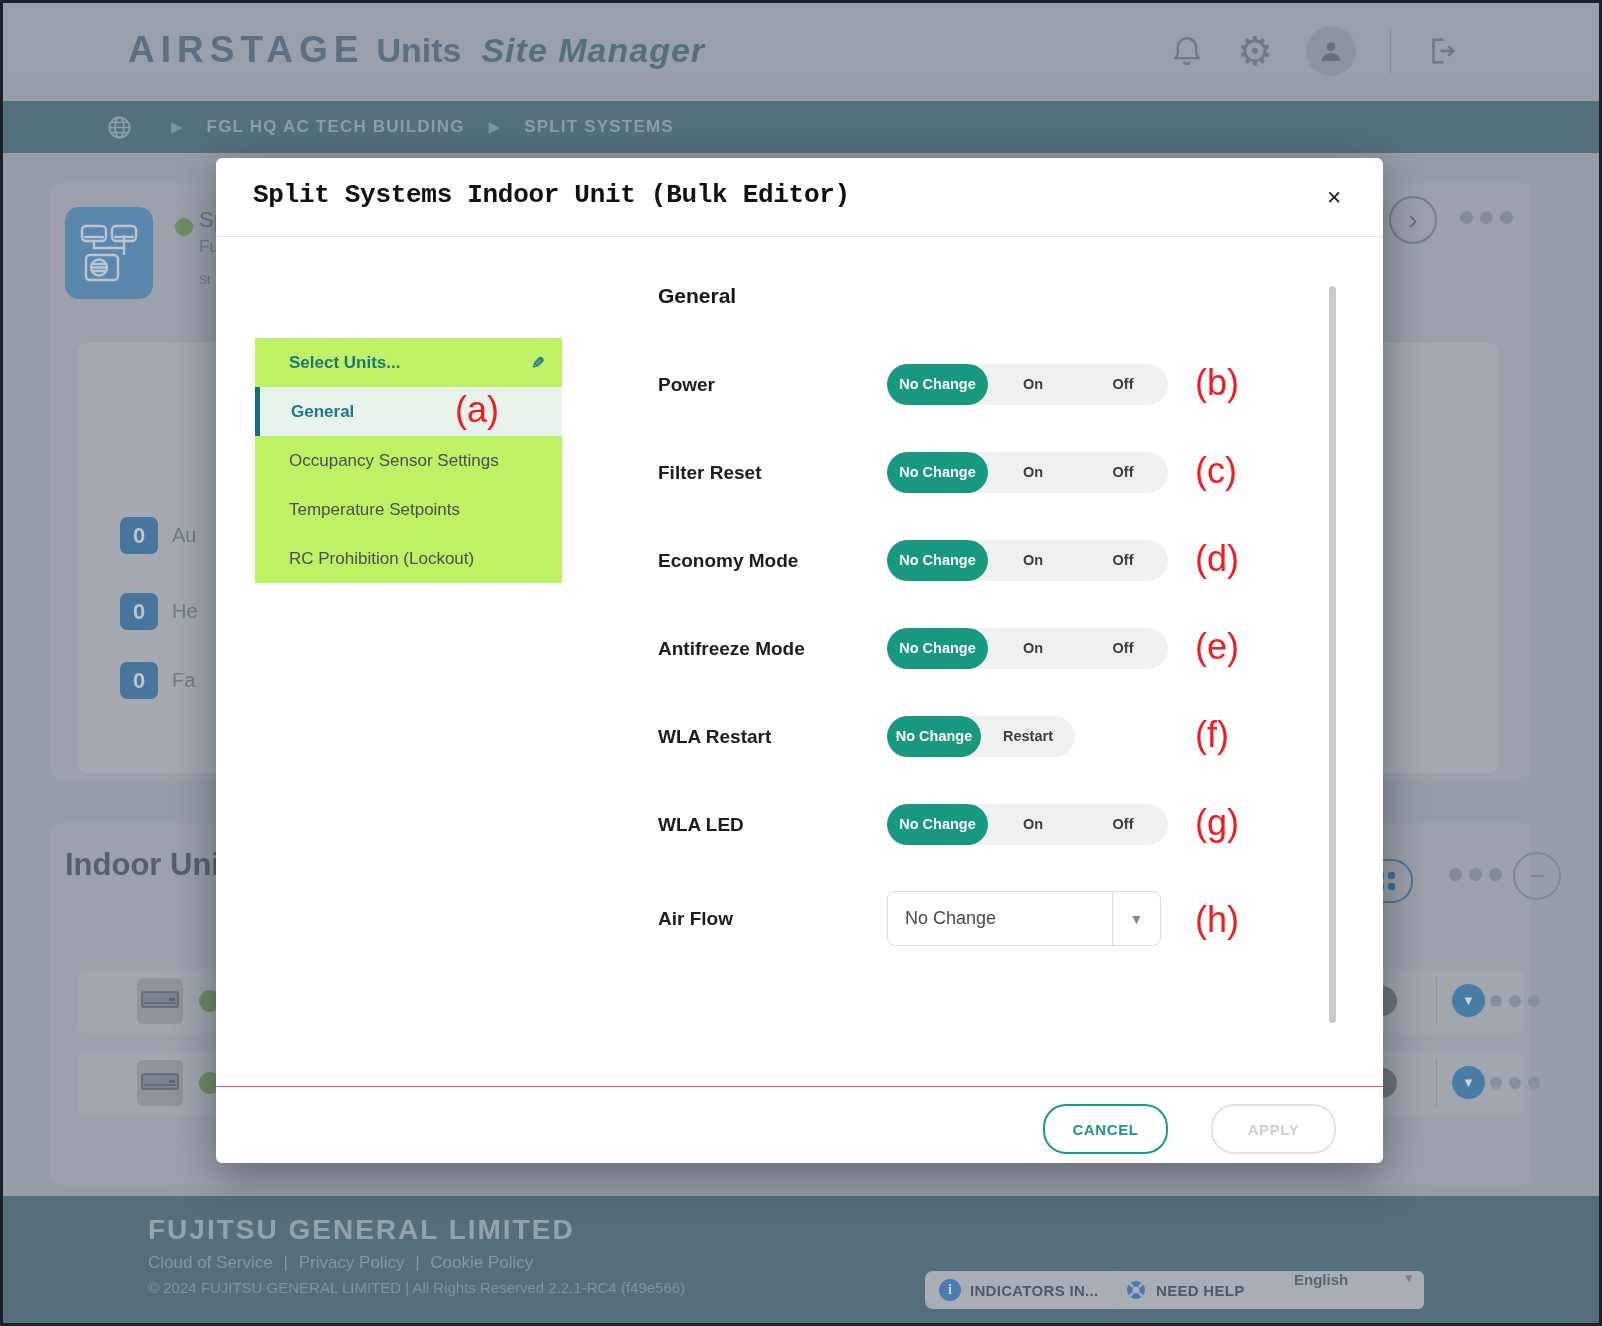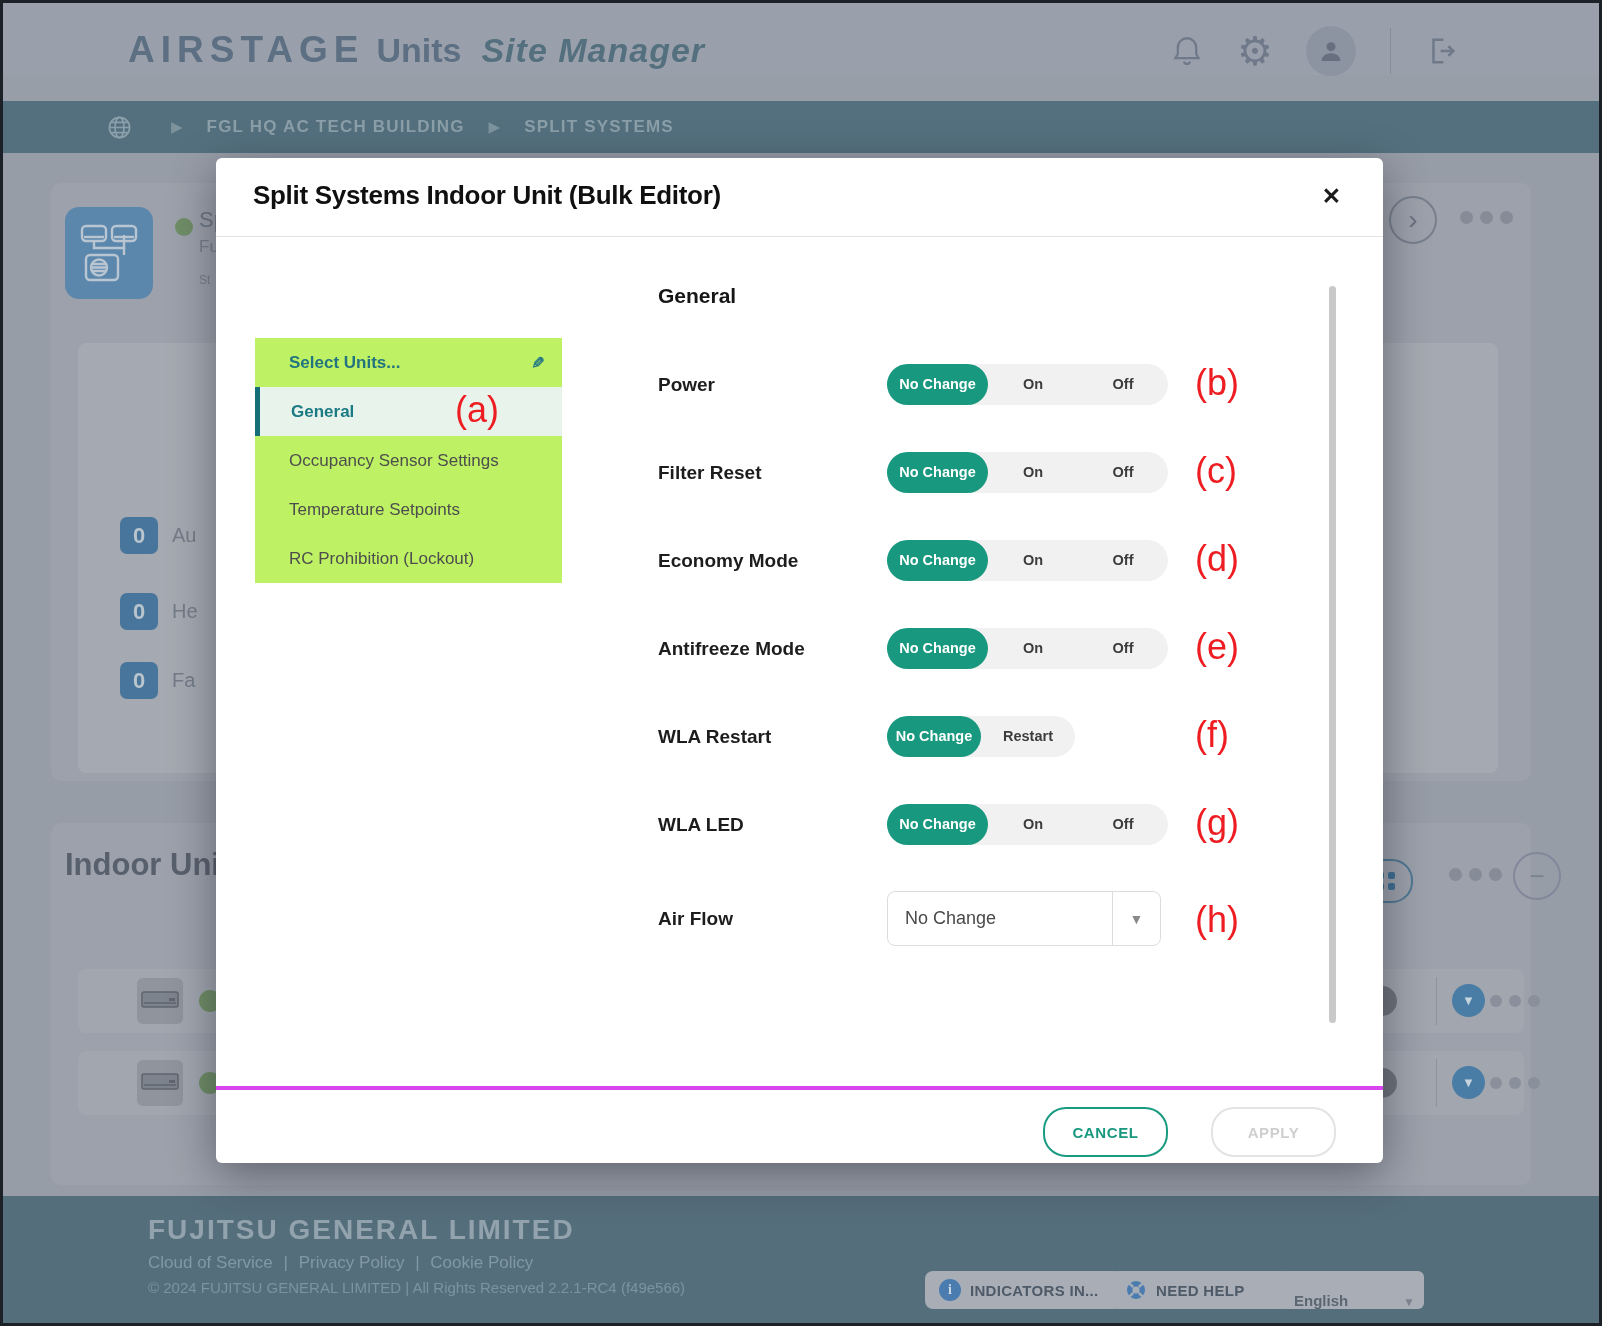--- a/index.html
+++ b/index.html
@@ -69,50 +69,50 @@
   .page-footer{position:absolute;left:0;top:1193px;width:100%;height:133px;background:#556e7c;}
   .pf-company{position:absolute;left:145px;top:18px;font-size:28px;font-weight:600;letter-spacing:2px;color:#93a3ae;}
   .pf-links{position:absolute;left:145px;top:57px;font-size:17px;color:#8099a5;}
   .pf-links span{margin-right:6px;}
   .pf-copy{position:absolute;left:145px;top:83px;font-size:15px;color:#7b94a0;}
   .pf-btn{position:absolute;top:75px;height:38px;background:#a9aeb6;border-radius:8px;display:flex;align-items:center;
           font-size:15px;font-weight:700;color:#4e5a68;letter-spacing:.3px;padding:0 14px;gap:9px;}
   .pf-info{left:922px;width:170px;}
   .pf-help{left:1108px;width:150px;}
   .lang-select{position:absolute;left:1275px;top:75px;width:146px;height:38px;background:#a9aeb6;border-radius:6px;
-               display:flex;align-items:flex-end;gap:24px;}
+               display:flex;align-items:flex-start;gap:24px;}
   .lang-select .lv{font-size:15px;font-weight:700;color:#5b6673;padding-left:16px;flex:1;}
   .lang-select .la{width:30px;text-align:center;color:#7b828e;font-size:12px;}
   .info-circ{width:22px;height:22px;border-radius:50%;background:#4a7cb0;color:#c9d6e2;font-size:14px;font-weight:700;
              display:flex;align-items:center;justify-content:center;font-family:"Liberation Serif",serif;}
 
   
   .modal{position:absolute;left:213px;top:155px;width:1167px;height:1005px;background:#ffffff;border-radius:6px;
          box-shadow:0 12px 45px rgba(20,25,35,.45);}
-  .modal-header{position:absolute;left:0;top:0;width:100%;height:78px;border-bottom:1px solid #e3e3e3;}
+  .modal-header{position:absolute;left:0;top:0;width:100%;height:78px;border-bottom:1px solid #e3e3e3;font-family:Liberation Mono, monospace;}
   .modal-title{position:absolute;left:37px;top:22px;font-size:26px;font-weight:700;color:#101010;letter-spacing:-.3px;}
   .modal-close{position:absolute;right:42px;top:25px;font-size:23px;font-weight:600;color:#1c1c1c;cursor:pointer;}
   .modal-nav{position:absolute;left:39px;top:180px;width:307px;background:#bef264;}
   .nav-item{height:49px;display:flex;align-items:center;padding-left:34px;font-size:17px;color:#4d4d4d;}
   .nav-item.select-units{color:#22747f;font-weight:600;justify-content:space-between;padding-right:18px;}
   .nav-item.active{background:#e8f3ec;border-left:5px solid #156e78;padding-left:31px;color:#1b7b84;font-weight:600;}
   .pencil{font-size:16px;color:#2a7d85;transform:rotate(90deg);}
   .content-title{position:absolute;left:442px;top:126px;font-size:21px;font-weight:700;color:#161616;}
   .form-row{position:absolute;left:442px;width:600px;height:53px;display:flex;align-items:center;}
   .row-label{width:229px;font-size:19px;font-weight:700;color:#1d1d1d;}
   .seg{display:inline-flex;align-items:center;background:#f1f1f2;border-radius:21px;height:41px;}
   .seg-opt{min-width:90px;text-align:center;font-size:14.5px;font-weight:700;color:#3c3c3c;line-height:41px;}
   .seg-opt.sel{background:#18987e;color:#ffffff;border-radius:21px;min-width:101px;}
   .seg.two .seg-opt{min-width:94px;}
   .dd{width:272px;height:53px;border:1px solid #dcdcdc;border-radius:8px;display:flex;align-items:stretch;background:#fff;}
   .dd .dd-val{flex:1;font-size:18px;color:#4a4a4a;display:flex;align-items:center;padding-left:17px;}
   .dd .dd-arrow{width:47px;border-left:1px solid #dcdcdc;display:flex;align-items:center;justify-content:center;
                 color:#8a8a8a;font-size:14px;}
   .mscroll{position:absolute;left:1113px;top:128px;width:7px;height:737px;background:#c9c9c9;border-radius:4px;}
-  .modal-footer{position:absolute;left:0;top:928px;width:100%;height:77px;border-top:4px solid #d946ef;}
+  .modal-footer{position:absolute;left:0;top:928px;width:100%;height:77px;border-top:1px solid #d946ef;}
   .pill-btn{position:absolute;top:17px;width:121px;height:46px;border-radius:23px;background:#fff;
             font-size:15px;font-weight:700;letter-spacing:.6px;display:flex;align-items:center;justify-content:center;}
   .btn-cancel{left:827px;border:2px solid #1a9b81;color:#18987e;}
   .btn-apply{left:995px;border:2px solid #e3e3e3;color:#cfcfcf;}
 
   
   .ann{position:absolute;color:#ee1d22;font-size:36px;font-family:"Liberation Sans",sans-serif;z-index:50;}
 </style>
 </head>
 <body>

